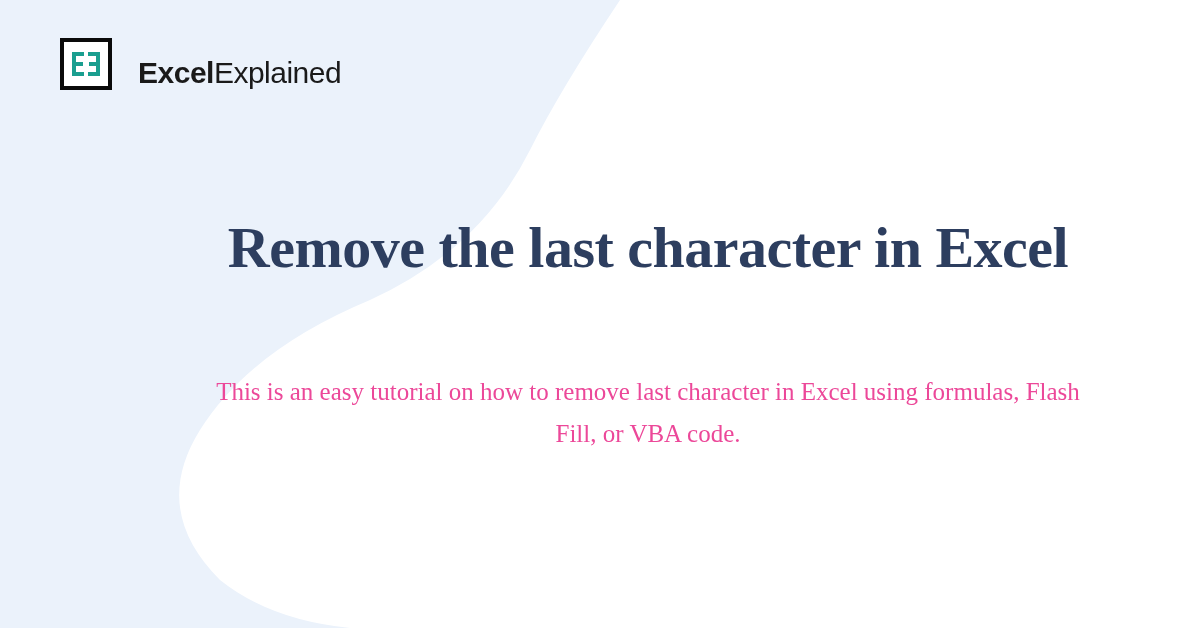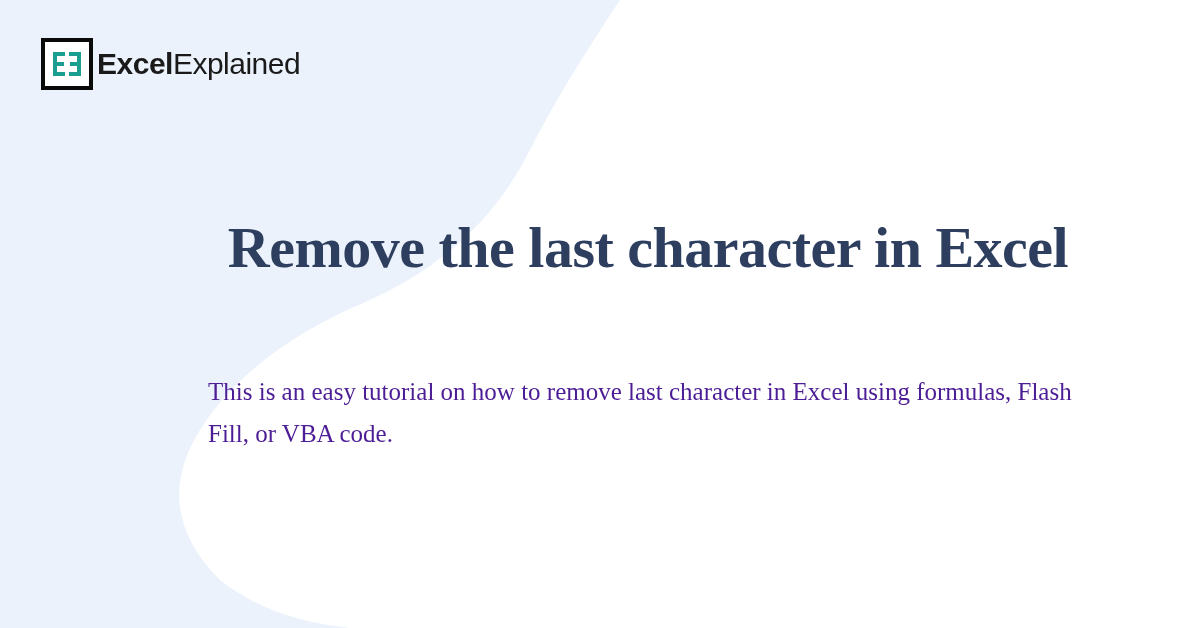--- a/index.html
+++ b/index.html
@@ -19,24 +19,24 @@
       position: absolute;
       top: 0;
       left: 0;
       width: 100%;
       height: 100%;
       z-index: 0;
     }
     .logo {
       position: absolute;
       top: 38px;
-      left: 41px;
+      left: 60px;
       display: flex;
-      align-items: center;
-      gap: 4px;
+      align-items: flex-end;
+      gap: 26px;
       z-index: 2;
     }
     .logo-icon {
       width: 52px;
       height: 52px;
       border: 4px solid #0a0a0a;
       display: flex;
       align-items: center;
       justify-content: center;
       background: #ffffff;
@@ -67,21 +67,22 @@
     .title {
       font-size: 58px;
       font-weight: 700;
       color: #2d3e5f;
       text-align: center;
       margin-bottom: 90px;
       letter-spacing: -0.5px;
     }
     .subtitle {
       font-size: 25px;
-      color: #4c1d95;
+      color: #ec4899;
+      text-align: center;
       line-height: 1.65;
       max-width: 880px;
       font-weight: 400;
     }
   </style>
 </head>
 <body>
 
 <svg class="bg-shape" viewBox="0 0 1200 628" preserveAspectRatio="none">
   <path d="M 0 0 L 620 0 Q 560 90 530 150 Q 480 250 370 300 Q 250 350 200 430 Q 150 510 220 580 Q 270 620 350 628 L 0 628 Z" fill="#ebf2fb"></path>

